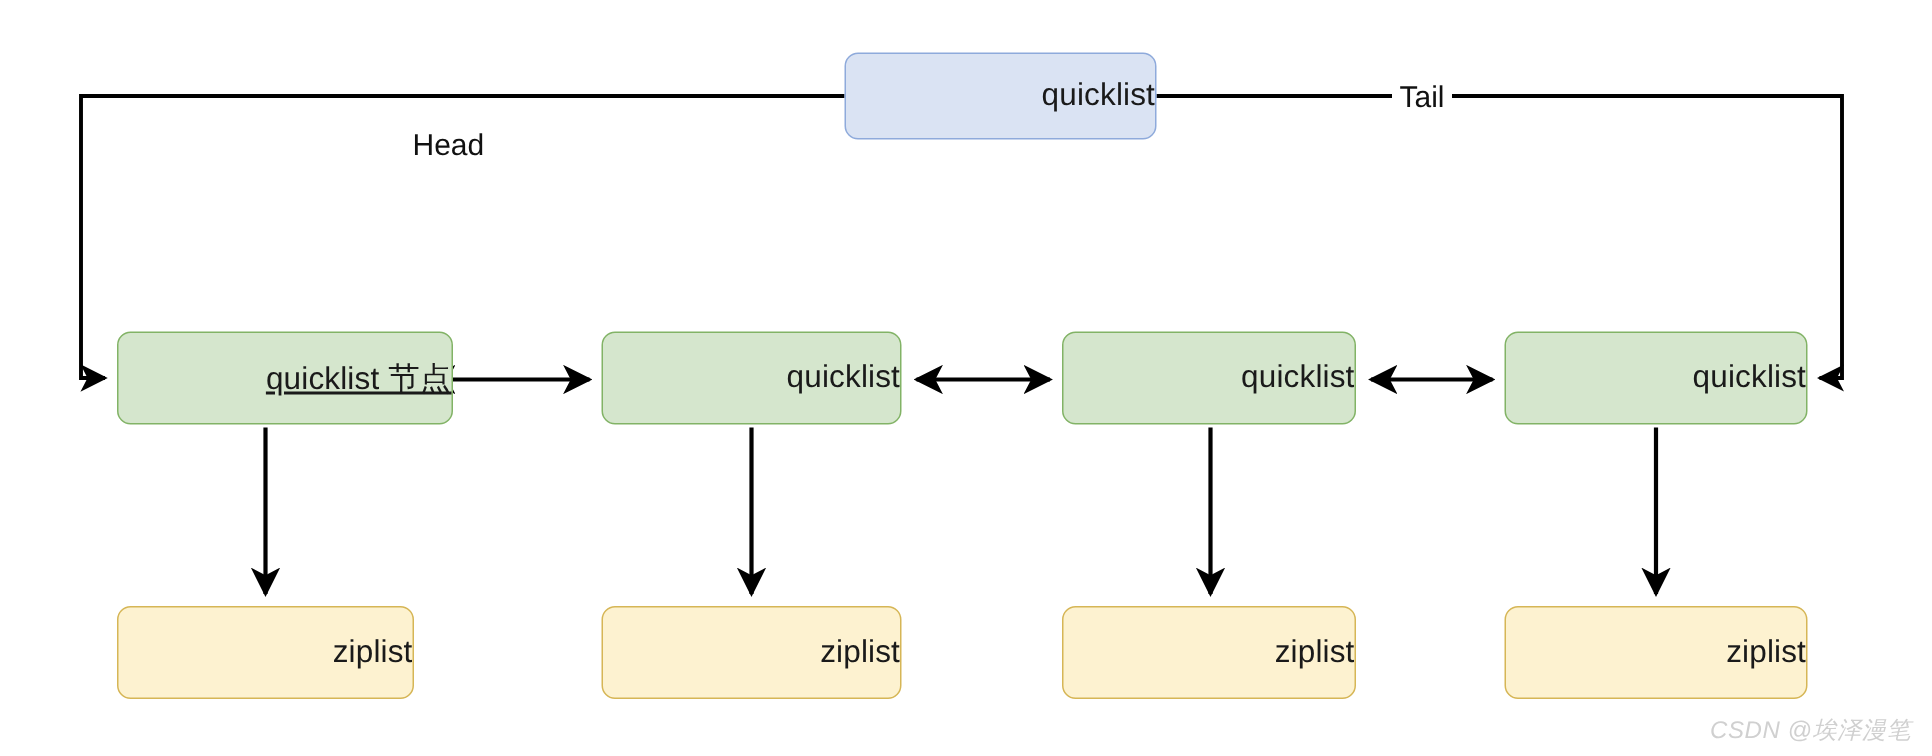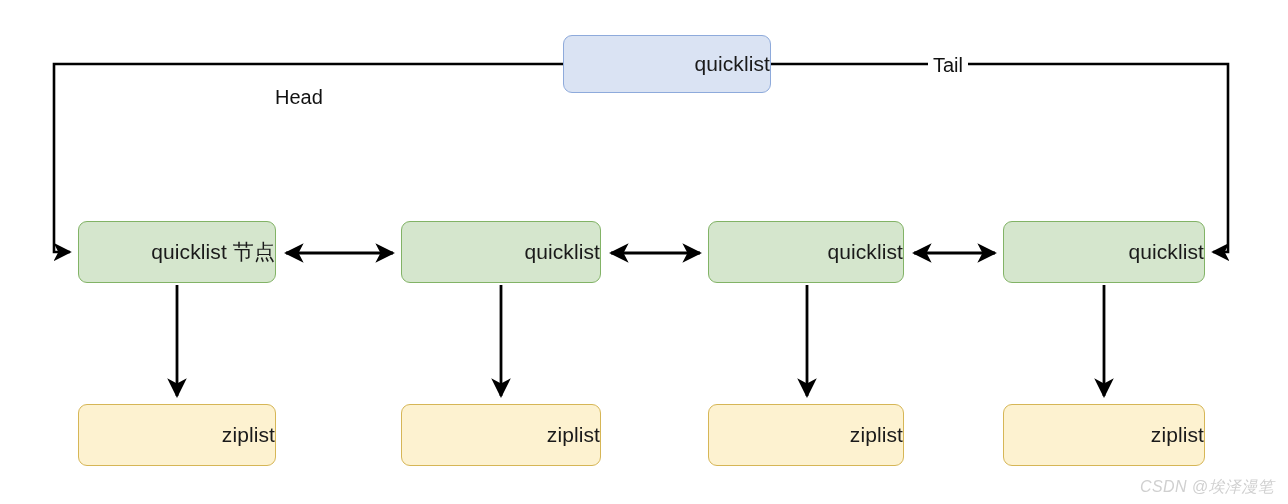--- a/index.html
+++ b/index.html
@@ -99,21 +99,21 @@
     <path d="M 1104 285 L 1104 396" fill="none" stroke="#000000" stroke-width="2.8" marker-end="url(#arrow-end)"></path>
   </svg>
 
   <div class="node node-root" style="left:563px; top:35px; width:208px; height:58px;">
     <span>quicklist</span>
   </div>
 
   <div class="edge-label" style="left:270px; top:54px;margin-top:32px;">Head</div>
   <div class="edge-label" style="left:928px; top:54px;">Tail</div>
 
-  <div class="node node-qlnode" style="left:78px; top:221px; width:198px; height:62px;">
+  <div class="node node-qlnode" style="left:78px; top:221px; width:224px; height:62px;text-decoration:underline;">
     <span>quicklist 节点</span>
   </div>
   <div class="node node-qlnode" style="left:401px; top:221px; width:200px; height:62px;">
     <span>quicklist</span>
   </div>
   <div class="node node-qlnode" style="left:708px; top:221px; width:196px; height:62px;">
     <span>quicklist</span>
   </div>
   <div class="node node-qlnode" style="left:1003px; top:221px; width:202px; height:62px;">
     <span>quicklist</span>

